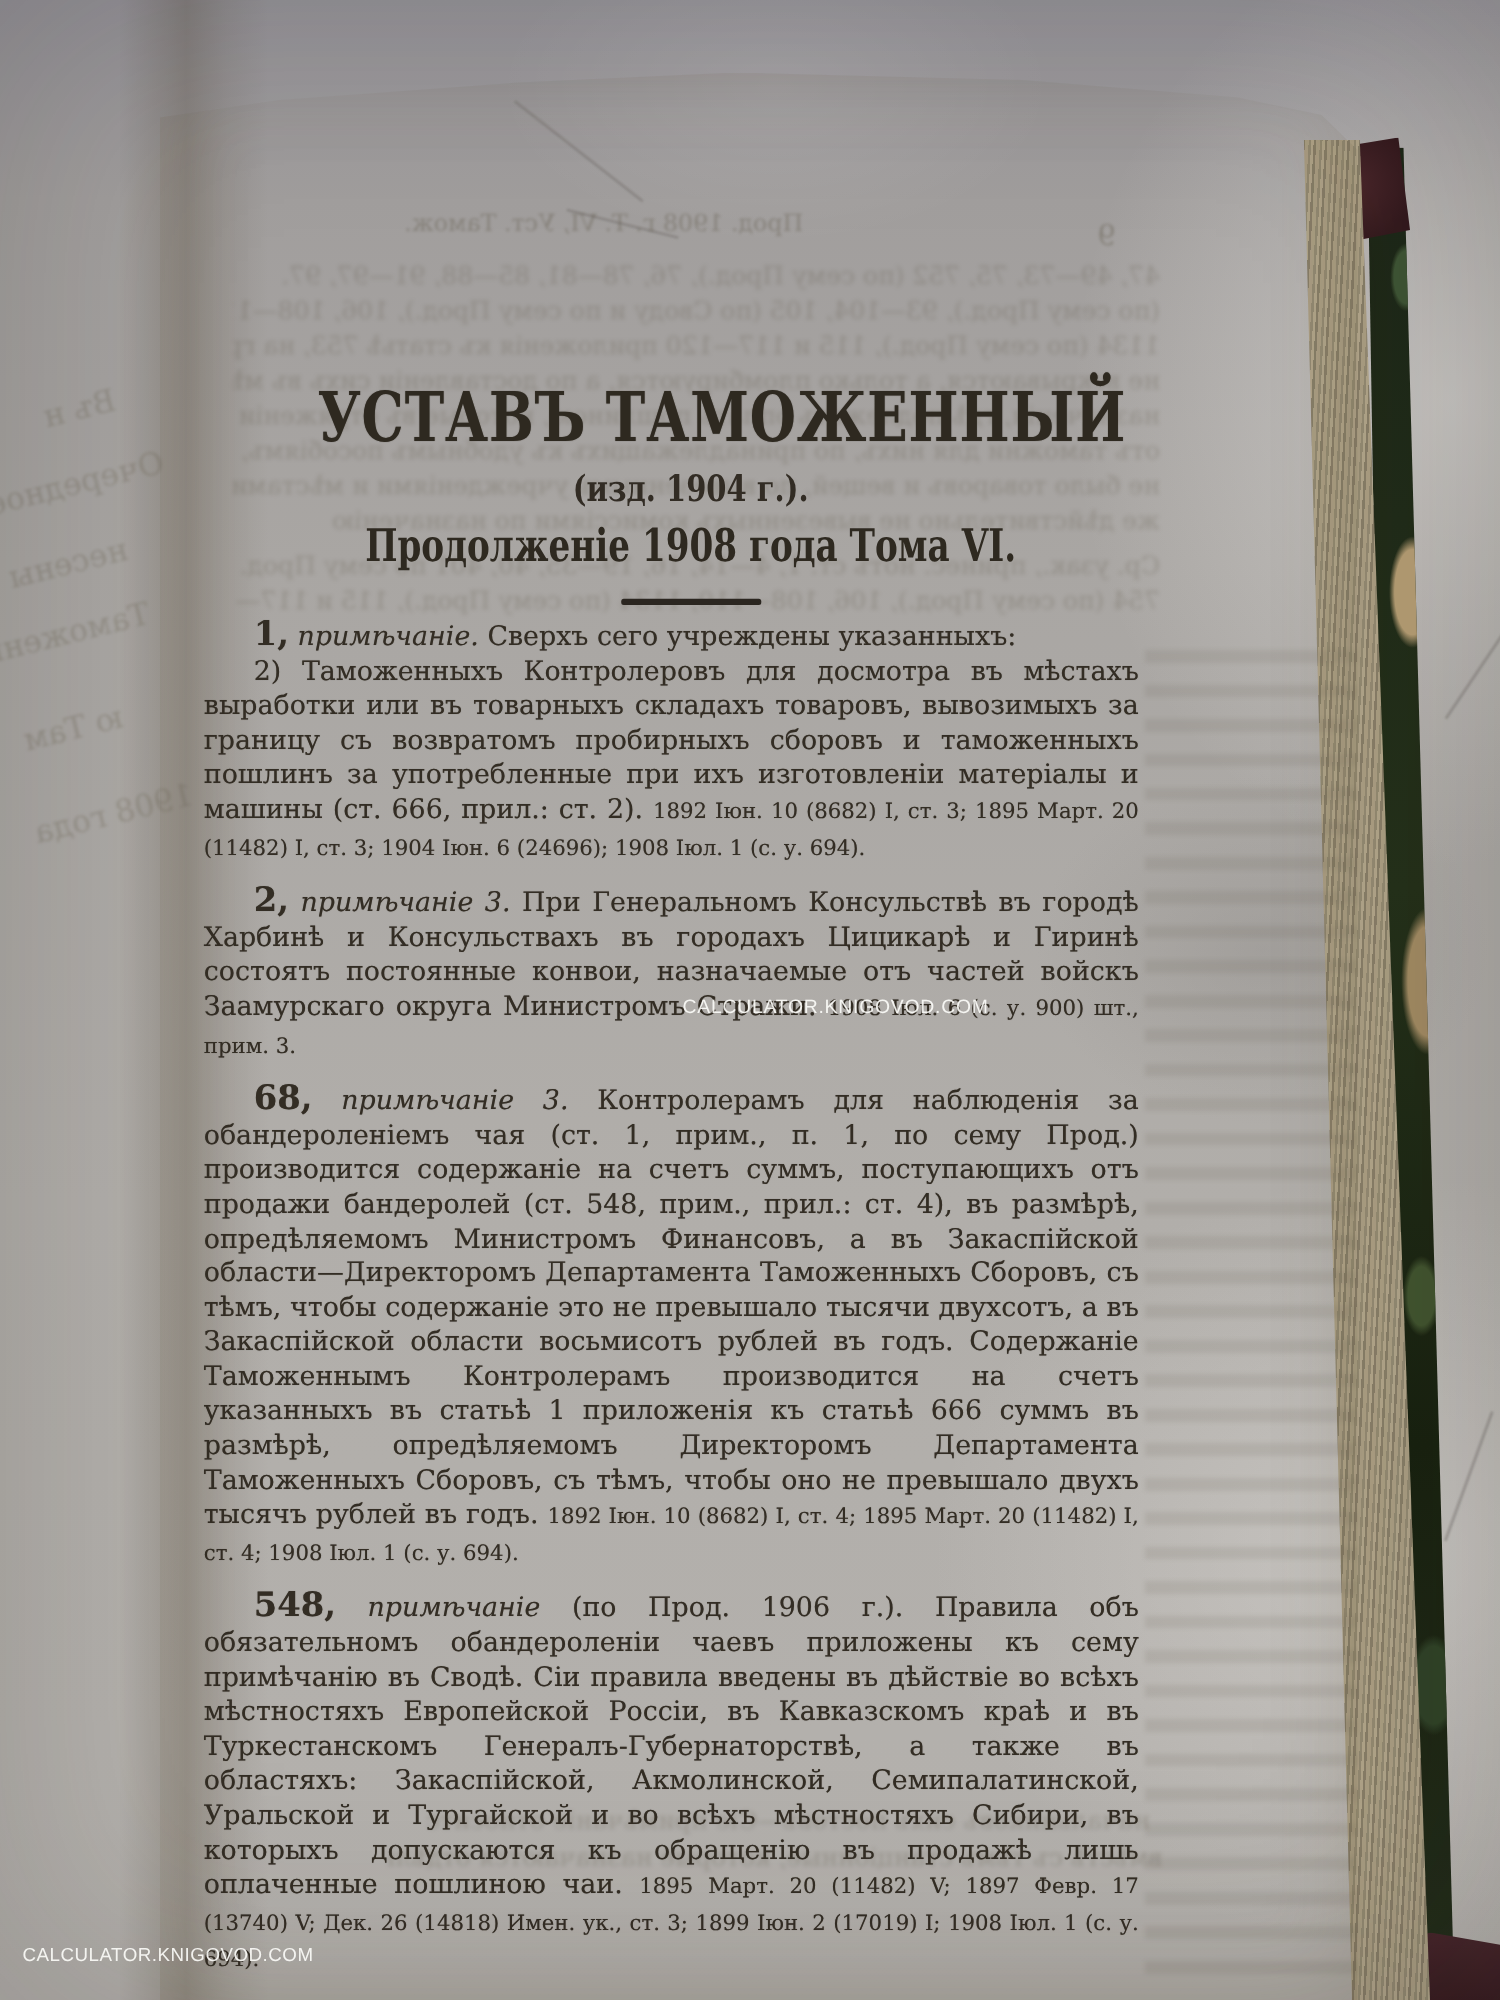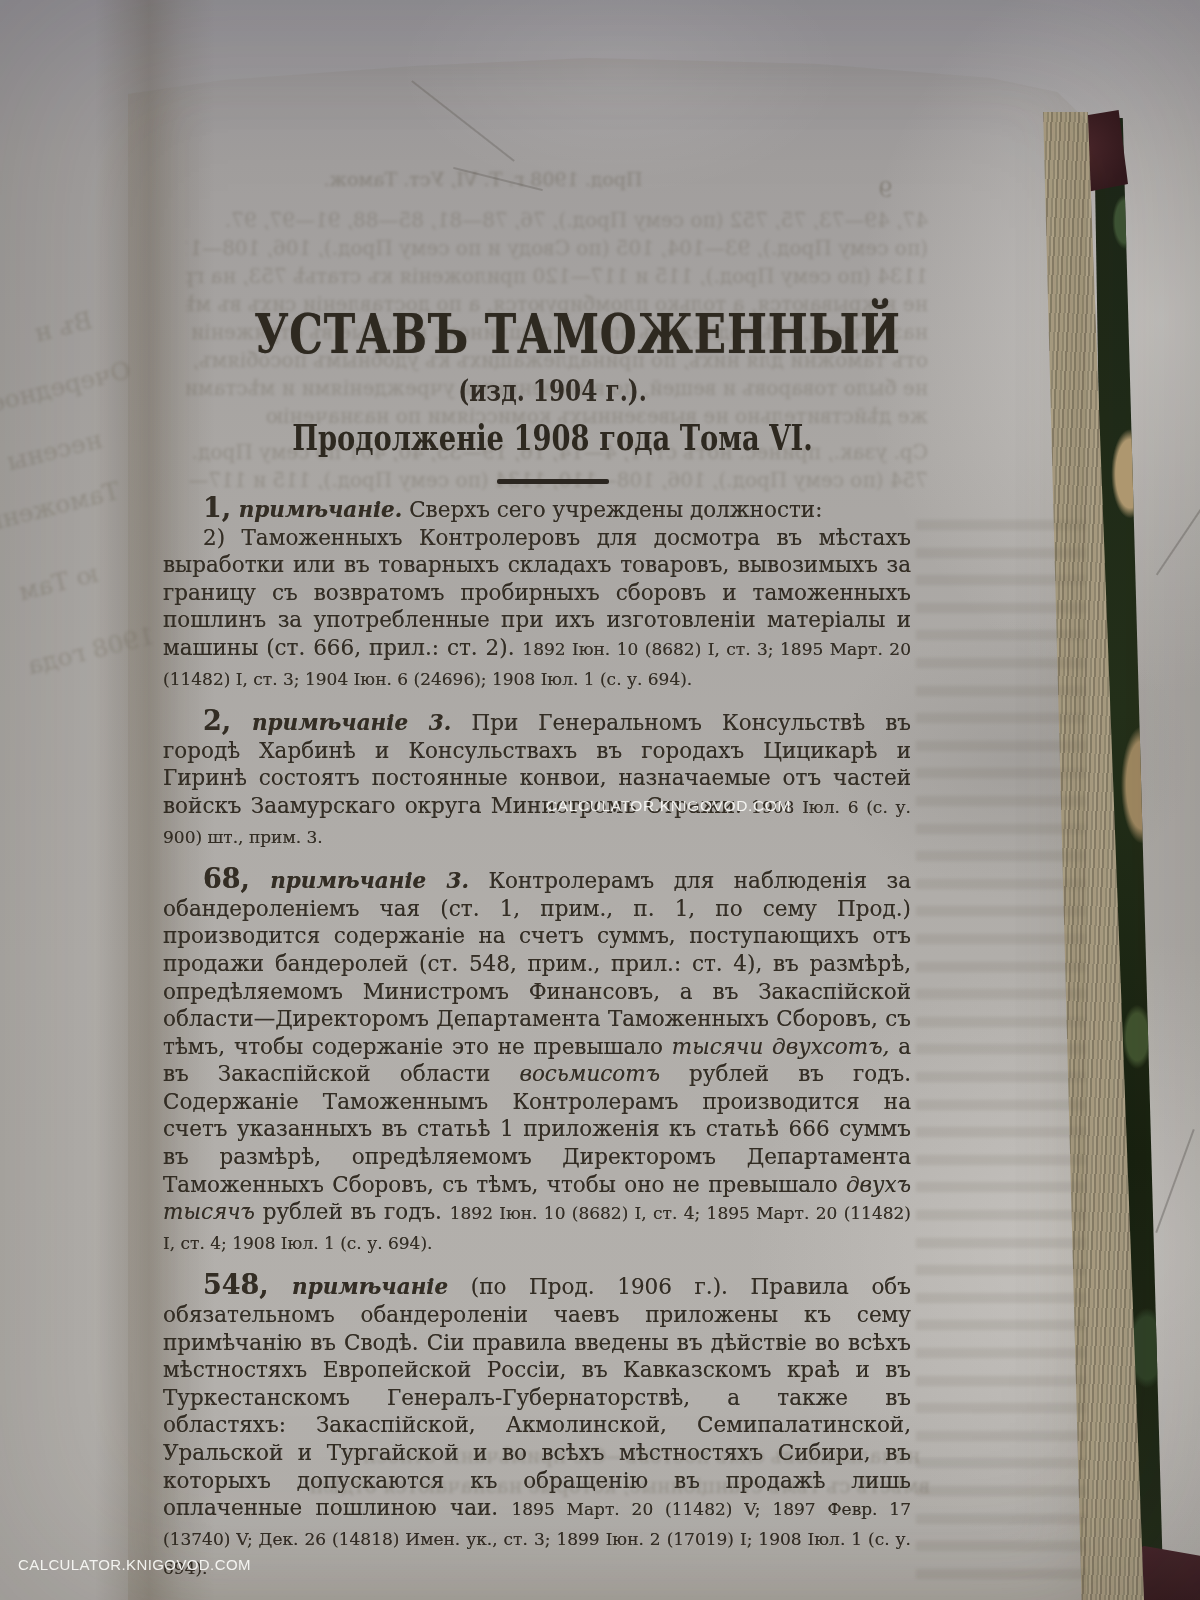--- a/index.html
+++ b/index.html
@@ -95,22 +95,22 @@
   .h-rule{position:absolute;left:497px;top:479px;width:112px;height:5px;
     background:#2b2620;border-radius:2px;filter:blur(.4px);}
 
   
   .body{position:absolute;left:163px;top:494px;width:748px;
     font-size:21.5px;line-height:27.6px;text-align:justify;color:#332d24;
     text-shadow:0 0 .6px rgba(50,44,35,.55);filter:blur(.2px);}
   .para{margin:0;text-indent:40px;}
   .para.gap{margin-top:14px;}
   .r-num{font-weight:bold;font-size:27px;}
-  .r-label{font-style:italic;font-weight:bold;}
-  .r-i{font-style:italic;}
+  .r-label{font-style:italic;}
+  .r-i{}
   .r-cite{font-size:17px;}
 
   
   .wm{position:absolute;font-family:Liberation Sans, sans-serif;
     color:rgba(253,253,250,.90);white-space:nowrap;}
   .wm-center{left:546px;top:797px;font-size:15.5px;letter-spacing:.6px;}
   .wm-bottom{left:18px;top:1556px;font-size:15px;letter-spacing:.4px;}
 
   .vignette{position:absolute;inset:0;pointer-events:none;
     box-shadow:inset 0 0 190px rgba(40,35,28,.20);}
@@ -162,21 +162,21 @@
         <div class="lfrag f5">1908 года</div>
       </div>
     <div class="ghost-col"></div>
 
     <div class="h-title">УСТАВЪ ТАМОЖЕННЫЙ</div>
     <div class="h-edition">(изд. 1904 г.).</div>
     <div class="h-cont">Продолженіе 1908 года Тома VI.</div>
     <div class="h-rule"></div>
 
     <div class="body">
-        <p class="para"><span class="r-num">1,</span><span class="r-label"> примѣчаніе.</span><span> Сверхъ сего учреждены должности:</span></p>
+        <p class="para"><span class="r-num">1,</span><span class="r-label"> примѣчаніе.</span><span> Сверхъ сего учреждены указанныхъ:</span></p>
         <p class="para"><span>2) Таможенныхъ Контролеровъ для досмотра въ мѣстахъ выработки или въ товарныхъ складахъ товаровъ, вывозимыхъ за границу съ возвратомъ пробирныхъ сборовъ и таможенныхъ пошлинъ за употребленные при ихъ изготовленіи матеріалы и машины (ст. 666, прил.: ст. 2). </span><span class="r-cite">1892 Іюн. 10 (8682) I, ст. 3; 1895 Март. 20 (11482) I, ст. 3; 1904 Іюн. 6 (24696); 1908 Іюл. 1 (с. у. 694).</span></p>
         <p class="para gap"><span class="r-num">2,</span><span class="r-label"> примѣчаніе 3.</span><span> При Генеральномъ Консульствѣ въ городѣ Харбинѣ и Консульствахъ въ городахъ Цицикарѣ и Гиринѣ состоятъ постоянные конвои, назначаемые отъ частей войскъ Заамурскаго округа Министромъ Стражи. </span><span class="r-cite">1908 Іюл. 6 (с. у. 900) шт., прим. 3.</span></p>
         <p class="para gap"><span class="r-num">68,</span><span class="r-label"> примѣчаніе 3.</span><span> Контролерамъ для наблюденія за обандероленіемъ чая (ст. 1, прим., п. 1, по сему Прод.) производится содержаніе на счетъ суммъ, поступающихъ отъ продажи бандеролей (ст. 548, прим., прил.: ст. 4), въ размѣрѣ, опредѣляемомъ Министромъ Финансовъ, а въ Закаспійской области—Директоромъ Департамента Таможенныхъ Сборовъ, съ тѣмъ, чтобы содержаніе это не превышало </span><span class="r-i">тысячи двухсотъ,</span><span> а въ Закаспійской области </span><span class="r-i">восьмисотъ</span><span> рублей въ годъ. Содержаніе Таможеннымъ Контролерамъ производится на счетъ указанныхъ въ статьѣ 1 приложенія къ статьѣ 666 суммъ въ размѣрѣ, опредѣляемомъ Директоромъ Департамента Таможенныхъ Сборовъ, съ тѣмъ, чтобы оно не превышало </span><span class="r-i">двухъ тысячъ</span><span> рублей въ годъ. </span><span class="r-cite">1892 Іюн. 10 (8682) I, ст. 4; 1895 Март. 20 (11482) I, ст. 4; 1908 Іюл. 1 (с. у. 694).</span></p>
         <p class="para gap"><span class="r-num">548,</span><span class="r-label"> примѣчаніе</span><span> (по Прод. 1906 г.). Правила объ обязательномъ обандероленіи чаевъ приложены къ сему примѣчанію въ Сводѣ. Сіи правила введены въ дѣйствіе во всѣхъ мѣстностяхъ Европейской Россіи, въ Кавказскомъ краѣ и въ Туркестанскомъ Генералъ-Губернаторствѣ, а также въ областяхъ: Закаспійской, Акмолинской, Семипалатинской, Уральской и Тургайской и во всѣхъ мѣстностяхъ Сибири, въ которыхъ допускаются къ обращенію въ продажѣ лишь оплаченные пошлиною чаи. </span><span class="r-cite">1895 Март. 20 (11482) V; 1897 Февр. 17 (13740) V; Дек. 26 (14818) Имен. ук., ст. 3; 1899 Іюн. 2 (17019) I; 1908 Іюл. 1 (с. у. 694).</span></p>
       </div>
   </div>
 
   <div class="vignette"></div>
 
   <div class="wm wm-center">CALCULATOR.KNIGOVOD.COM</div>

